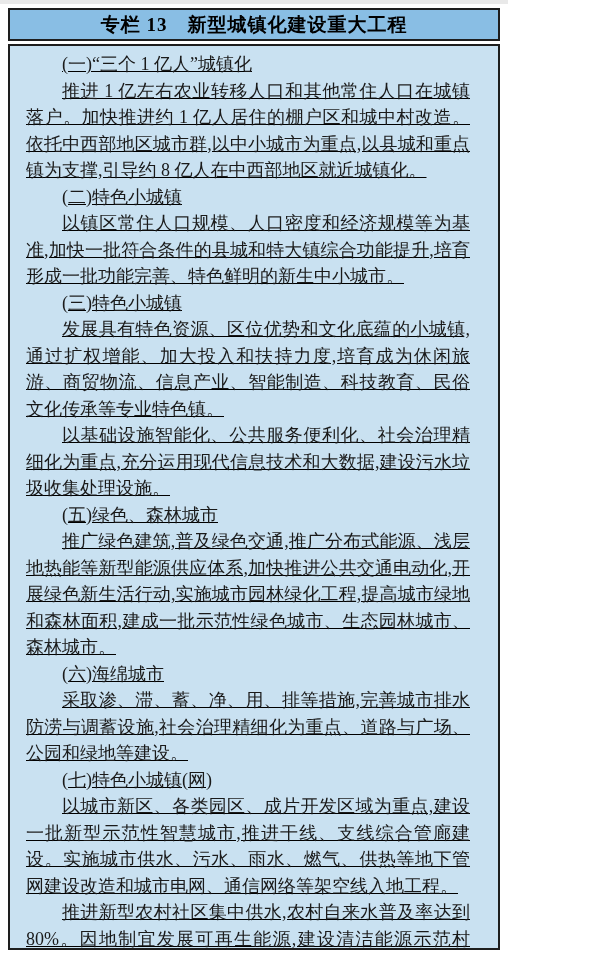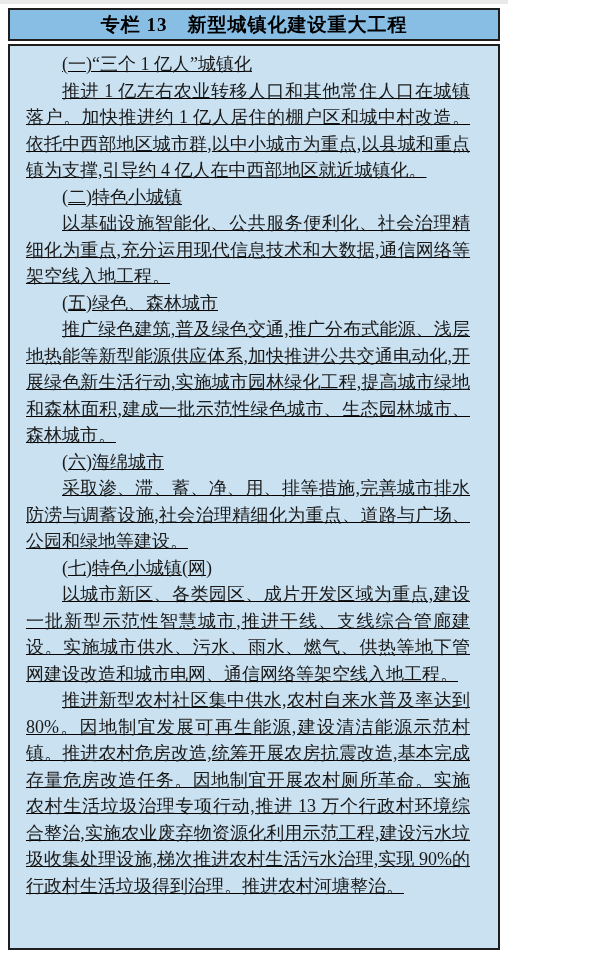--- a/index.html
+++ b/index.html
@@ -64,23 +64,26 @@
 
 <div class="page">
   <div class="page-top-edge"></div>
   <div class="box-frame">
     <div class="title-bar">
       <span class="title-text">专栏 13　新型城镇化建设重大工程</span>
     </div>
     <div class="body-box">
 
     <p class="sec-heading">(一)“三个 1 亿人”城镇化</p>
-        <p class="sec-body">推进 1 亿左右农业转移人口和其他常住人口在城镇落户。加快推进约 1 亿人居住的棚户区和城中村改造。依托中西部地区城市群,以中小城市为重点,以县城和重点镇为支撑,引导约 4 亿人在中西部地区就近城镇化。</p>
+        <p class="sec-body">推进 1 亿左右农业转移人口和其他常住人口在城镇落户。加快推进约 1 亿人居住的棚户区和城中村改造。依托中西部地区城市群,以中小城市为重点,以县城和重点镇为支撑,引导约 8 亿人在中西部地区就近城镇化。</p>
         <p class="sec-heading">(二)特色小城镇</p>
-        <p class="sec-body">以基础设施智能化、公共服务便利化、社会治理精细化为重点,充分运用现代信息技术和大数据,通信网络等架空线入地工程。</p>
+        <p class="sec-body">以镇区常住人口规模、人口密度和经济规模等为基准,加快一批符合条件的县城和特大镇综合功能提升,培育形成一批功能完善、特色鲜明的新生中小城市。</p>
+        <p class="sec-heading">(三)特色小城镇</p>
+        <p class="sec-body">发展具有特色资源、区位优势和文化底蕴的小城镇,通过扩权增能、加大投入和扶持力度,培育成为休闲旅游、商贸物流、信息产业、智能制造、科技教育、民俗文化传承等专业特色镇。</p>
+        <p class="sec-body">以基础设施智能化、公共服务便利化、社会治理精细化为重点,充分运用现代信息技术和大数据,建设污水垃圾收集处理设施。</p>
         <p class="sec-heading">(五)绿色、森林城市</p>
         <p class="sec-body">推广绿色建筑,普及绿色交通,推广分布式能源、浅层地热能等新型能源供应体系,加快推进公共交通电动化,开展绿色新生活行动,实施城市园林绿化工程,提高城市绿地和森林面积,建成一批示范性绿色城市、生态园林城市、森林城市。</p>
         <p class="sec-heading">(六)海绵城市</p>
         <p class="sec-body">采取渗、滞、蓄、净、用、排等措施,完善城市排水防涝与调蓄设施,社会治理精细化为重点、道路与广场、公园和绿地等建设。</p>
         <p class="sec-heading">(七)特色小城镇(网)</p>
         <p class="sec-body">以城市新区、各类园区、成片开发区域为重点,建设一批新型示范性智慧城市,推进干线、支线综合管廊建设。实施城市供水、污水、雨水、燃气、供热等地下管网建设改造和城市电网、通信网络等架空线入地工程。</p>
         <p class="sec-body">推进新型农村社区集中供水,农村自来水普及率达到 80%。因地制宜发展可再生能源,建设清洁能源示范村镇。推进农村危房改造,统筹开展农房抗震改造,基本完成存量危房改造任务。因地制宜开展农村厕所革命。实施农村生活垃圾治理专项行动,推进 13 万个行政村环境综合整治,实施农业废弃物资源化利用示范工程,建设污水垃圾收集处理设施,梯次推进农村生活污水治理,实现 90%的行政村生活垃圾得到治理。推进农村河塘整治。</p>
       </div>
   </div>
 </div>

